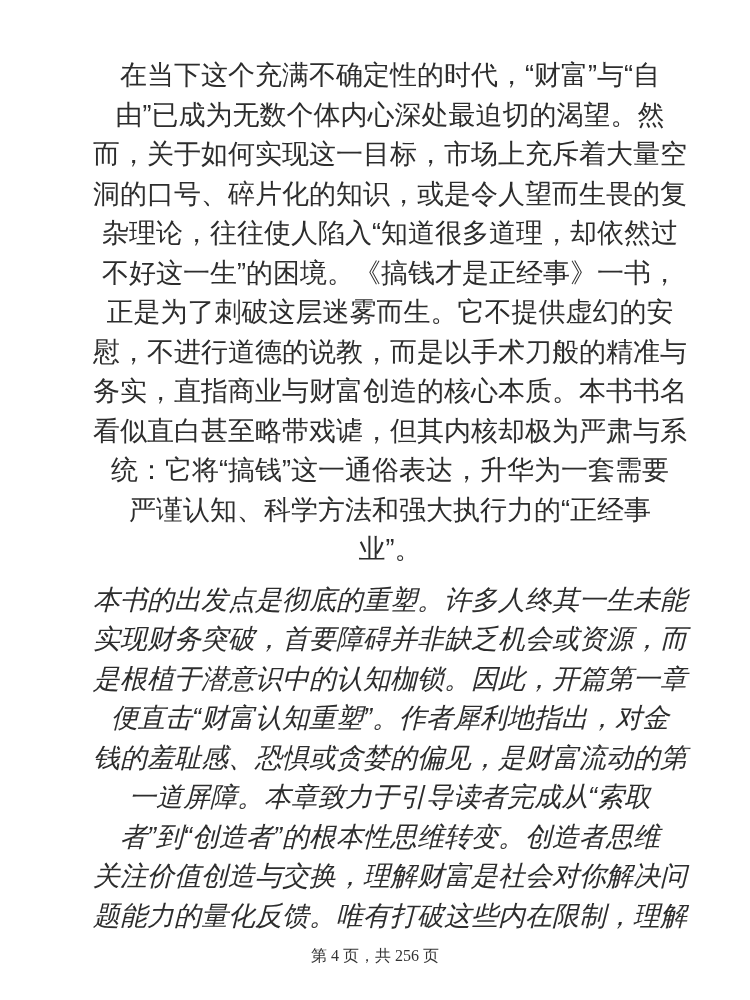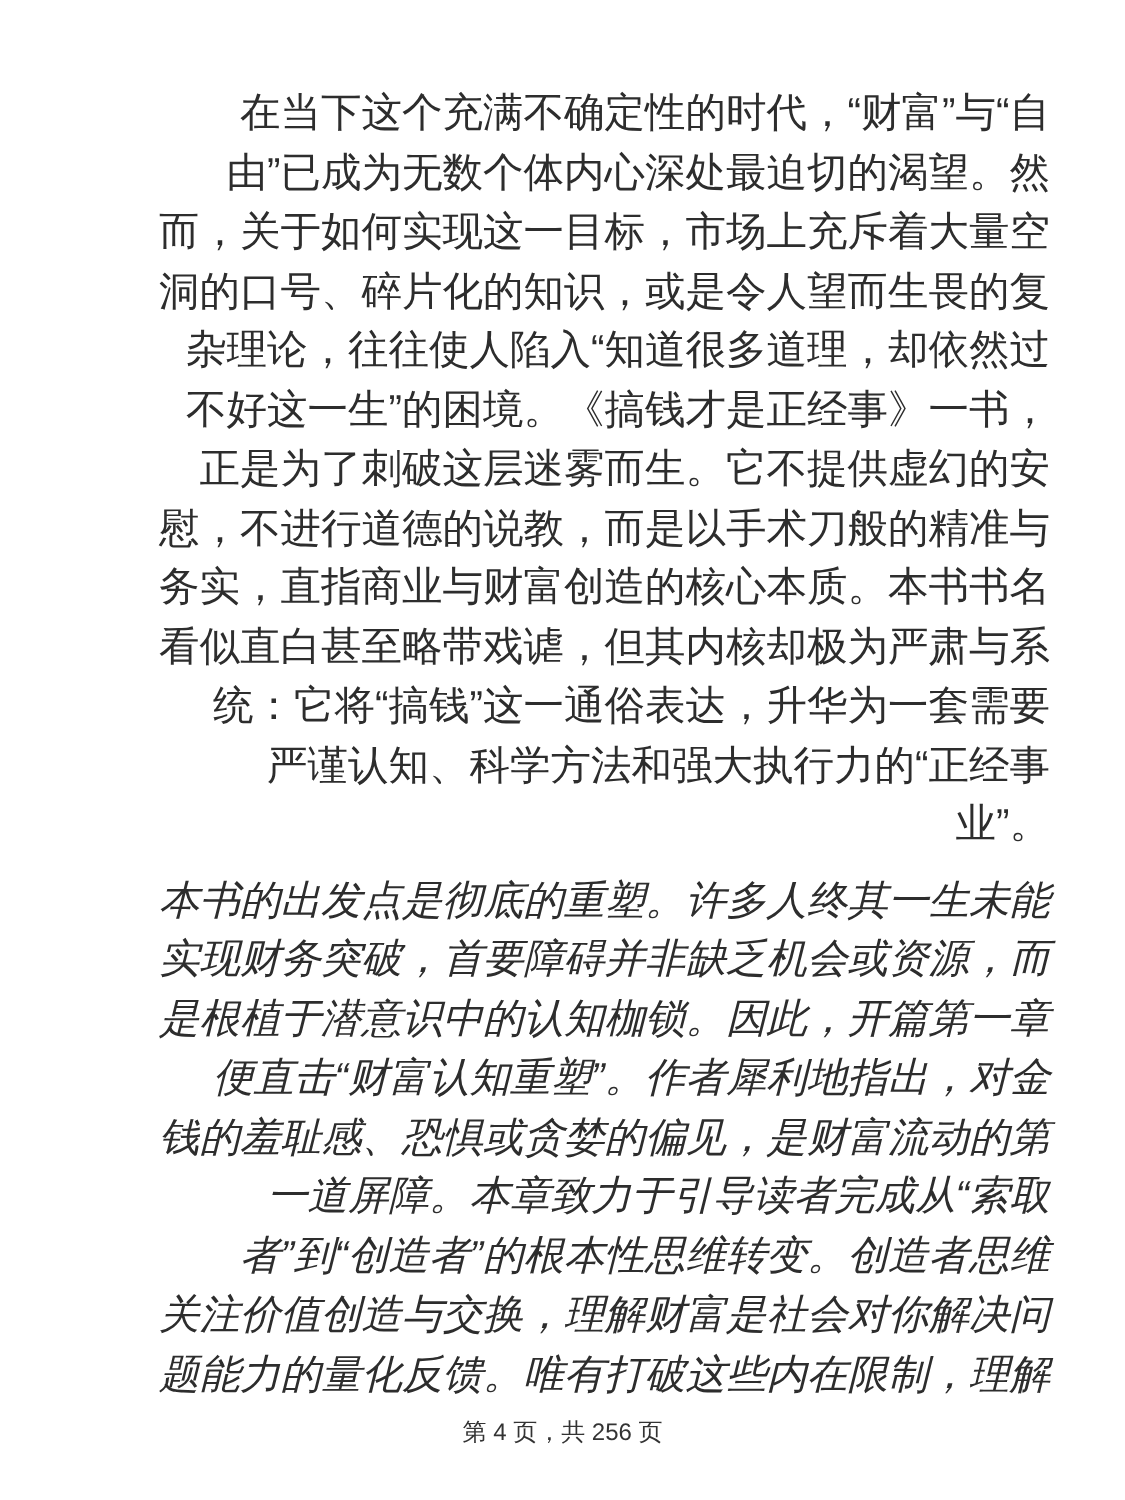--- a/index.html
+++ b/index.html
@@ -20,40 +20,41 @@
     background: #ffffff;
   }
   .doc-text {
     position: absolute;
     left: 80px;
     top: 56px;
     width: 620px;
     font-size: 27px;
     line-height: 39.5px;
     color: #2d2d2d;
-    text-align: right;
+    text-align: center;
     letter-spacing: 0;
   }
   .doc-text p {
     margin: 0 0 11px 0;
     white-space: pre-line; 
   }
   .doc-text p:last-child {
     margin-bottom: 0;
     font-style: italic;
   }
   .page-footer {
     position: absolute;
     left: 0;
     right: 0;
     top: 946px;
     text-align: center;
     font-size: 16px;
     line-height: 20px;
     color: #333333;
+    font-family: Liberation Serif, serif;
   }
 </style>
 </head>
 <body>
 
 <div class="page">
 
   <div class="doc-text">
     <p>在当下这个充满不确定性的时代，“财富”与“自
 由”已成为无数个体内心深处最迫切的渴望。然

